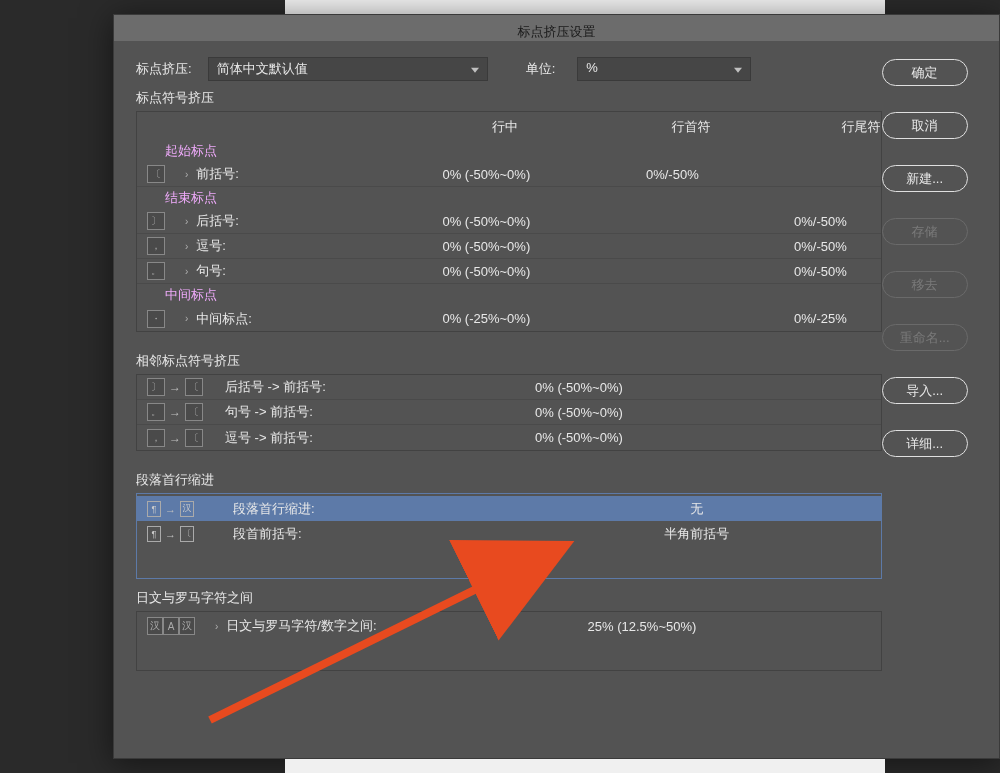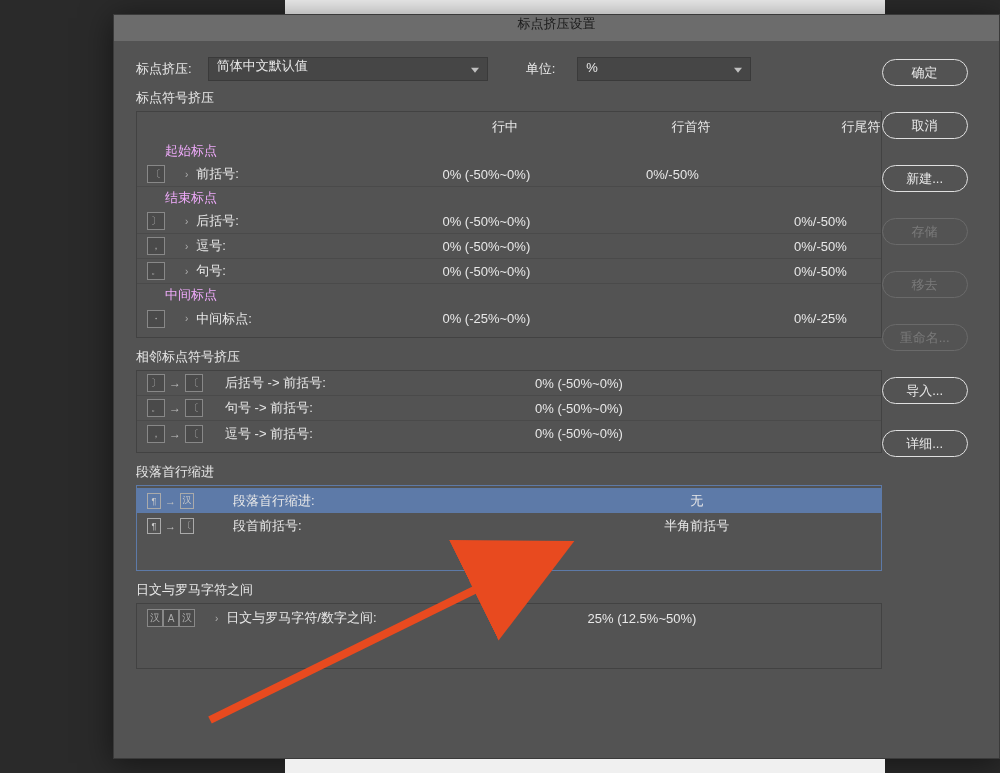--- a/index.html
+++ b/index.html
@@ -30,21 +30,21 @@
       width: 887px;
       height: 745px;
       background: #535353;
       border: 1px solid #3a3a3a;
       box-shadow: 0 4px 30px rgba(0,0,0,0.5);
     }
     .titlebar {
       height: 26px;
       background: #6c6c6c;
       display: flex;
-      align-items: flex-start;
+      align-items: flex-end;
       justify-content: center;
       position: relative;
     }
     .titlebar-title {
       color: #1a1a1a;
       font-size: 13px;
     }
     .content {
       padding: 16px 0 0 22px;
       display: flex;
@@ -67,24 +67,24 @@
     .label {
       color: #e8e8e8;
       font-size: 13px;
     }
     .select {
       background: #464646;
       border: 1px solid #3a3a3a;
       color: #e8e8e8;
       font-size: 13px;
       height: 24px;
-      padding: 2px 24px 5px 8px;
+      padding: 2px 24px 15px 8px;
       position: relative;
       display: flex;
-      align-items: flex-end;
+      align-items: flex-start;
     }
     .select::after {
       content: "";
       position: absolute;
       right: 8px;
       top: 50%;
       transform: translateY(-25%);
       border-left: 4px solid transparent;
       border-right: 4px solid transparent;
       border-top: 5px solid #c0c0c0;
@@ -92,22 +92,21 @@
     .select.preset { width: 280px; }
     .select.unit { width: 174px; margin-left: 6px; }
     .section-title {
       color: #e8e8e8;
       font-size: 13px;
       margin: 6px 0 4px 0;
     }
     .panel {
       border: 1px solid #424242;
       background: #535353;
-      margin-bottom: 10px;
-      padding-bottom: 6px;
+      margin-bottom: 20px;
     }
     .table-header {
       display: flex;
       padding: 6px 0 4px 0;
     }
     .col-label { flex: 0 0 270px; }
     .col-mid { flex: 0 0 196px; text-align: center; }
     .col-start { flex: 0 0 176px; text-align: center; }
     .col-end { flex: 1; text-align: right; }
     .sub-heading {

